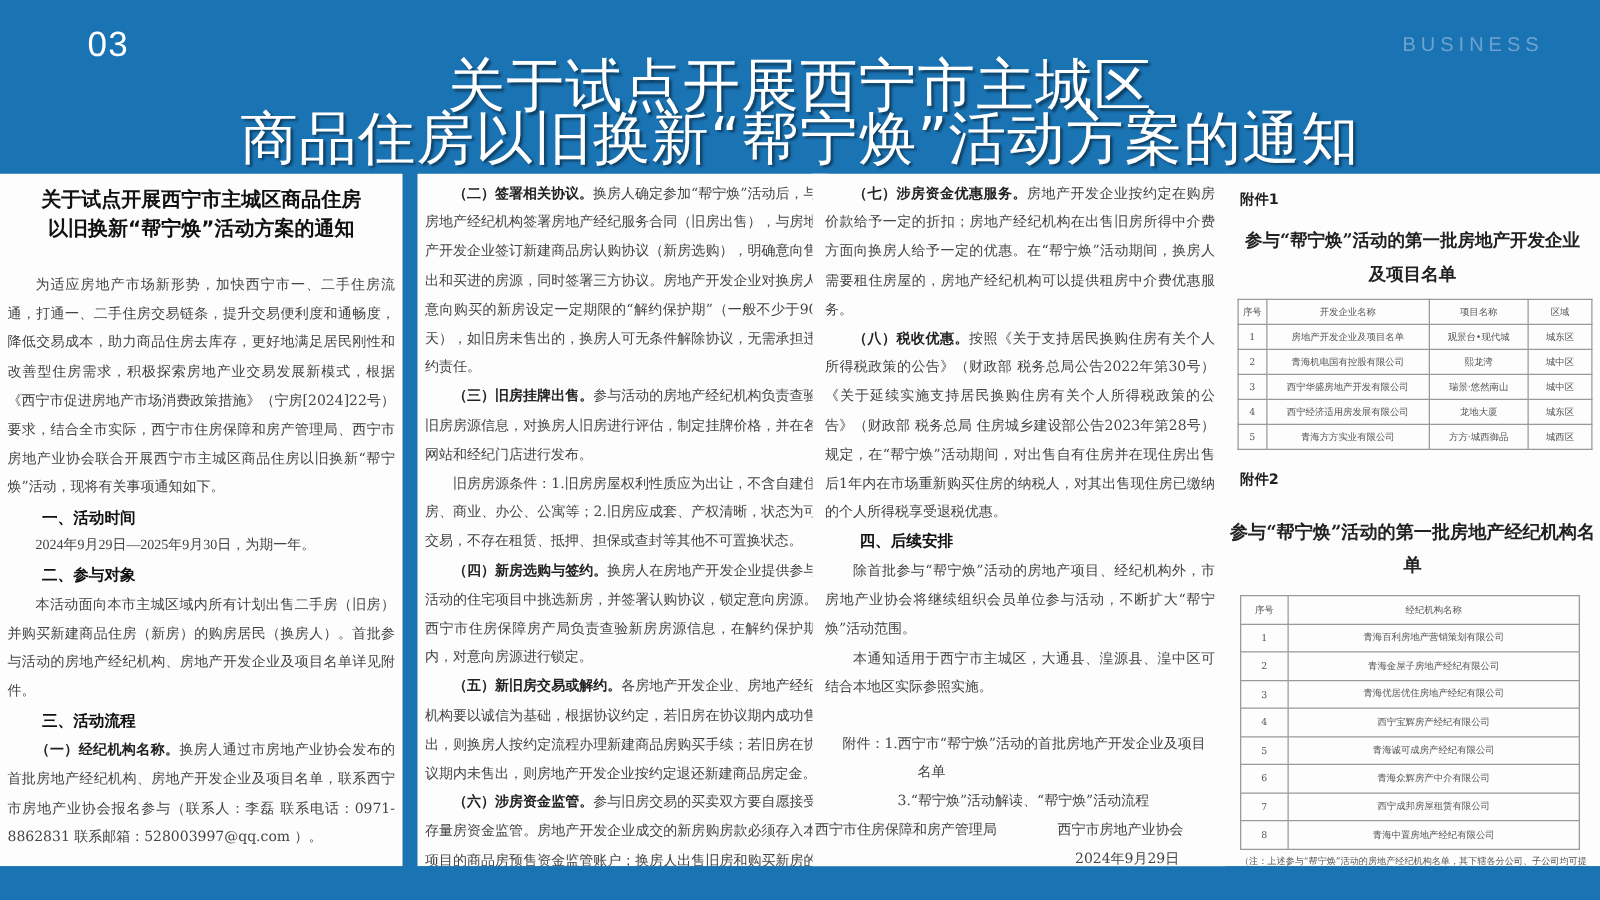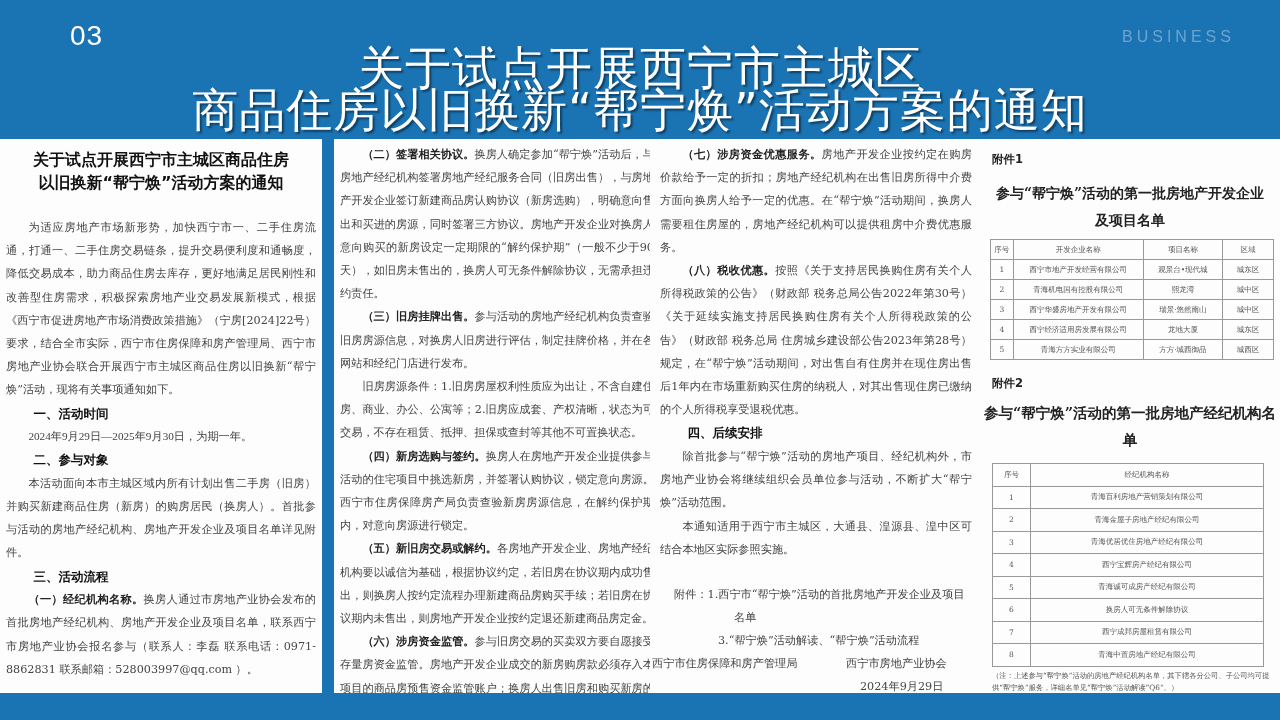--- a/index.html
+++ b/index.html
@@ -110,21 +110,21 @@
   <table class="t t1" style="margin-top:5px;">
     <tbody>
         <tr>
       <th style="width:8%">序号</th>
       <th style="width:46%">开发企业名称</th>
       <th style="width:28%">项目名称</th>
       <th style="width:18%">区域</th>
     </tr>
     <tr>
       <td>1</td>
-          <td>西宁市地产开发经营有限公司</td>
+          <td>房地产开发企业及项目名单</td>
           <td>观景台•现代城</td>
           <td>城东区</td>
     </tr>
     <tr>
       <td>2</td>
           <td>青海机电国有控股有限公司</td>
           <td>熙龙湾</td>
           <td>城中区</td>
     </tr>
     <tr>
@@ -142,21 +142,21 @@
     <tr>
       <td>5</td>
           <td>青海方方实业有限公司</td>
           <td>方方·城西御品</td>
           <td>城西区</td>
     </tr>
   </tbody>
     </table>
 
   <div class="annex-label" style="margin-top:16px;">附件2</div>
-  <div class="annex-title" style="margin-top:8px; font-size:14.5px;">参与“帮宁焕”活动的第一批房地产经纪机构名单</div>
+  <div class="annex-title" style="margin-top:21px; font-size:14.5px;">参与“帮宁焕”活动的第一批房地产经纪机构名单</div>
   <table class="t t2" style="margin-top:10px;">
     <tbody>
         <tr>
       <th style="width:14%">序号</th>
       <th style="width:86%">经纪机构名称</th>
     </tr>
     <tr>
           <td>1</td>
           <td>青海百利房地产营销策划有限公司</td>
         </tr>
@@ -171,21 +171,21 @@
     <tr>
           <td>4</td>
           <td>西宁宝辉房产经纪有限公司</td>
         </tr>
     <tr>
           <td>5</td>
           <td>青海诚可成房产经纪有限公司</td>
         </tr>
     <tr>
           <td>6</td>
-          <td>换房人可无条件解除协议</td>
+          <td>青海众辉房产中介有限公司</td>
         </tr>
     <tr>
           <td>7</td>
           <td>西宁成邦房屋租赁有限公司</td>
         </tr>
     <tr>
           <td>8</td>
           <td>青海中置房地产经纪有限公司</td>
         </tr>
   </tbody>

